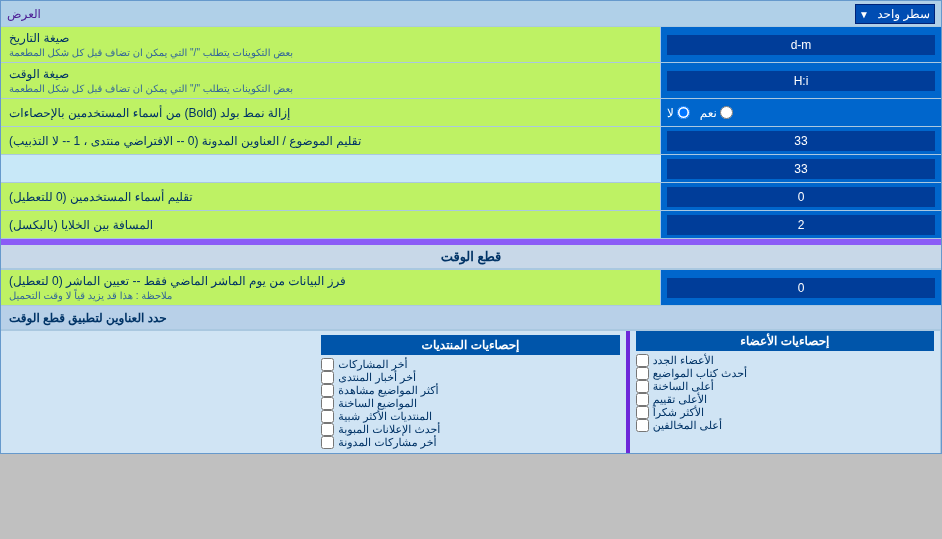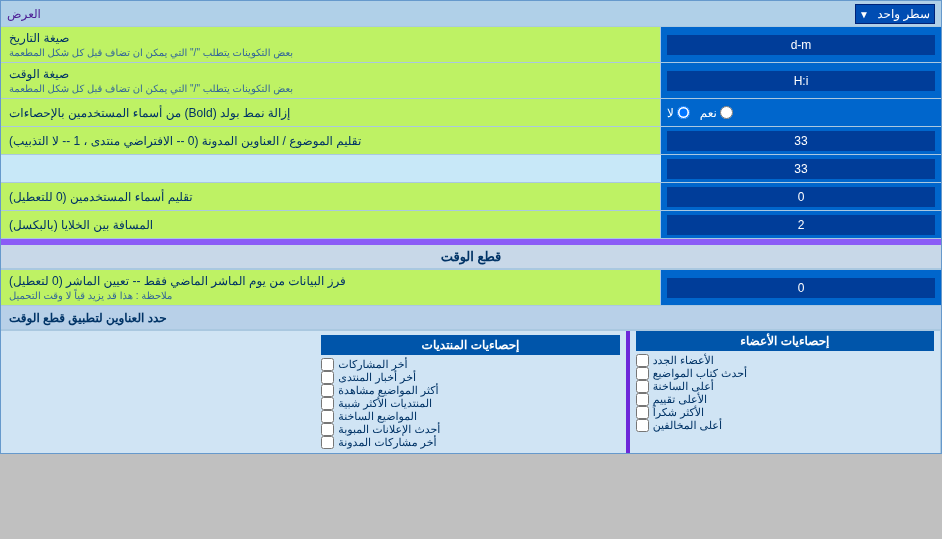--- a/index.html
+++ b/index.html
@@ -318,28 +318,28 @@
       </div>
       <div class="check-item">
         <span>أخر أخبار المنتدى</span>
         <input type="checkbox" style="">
       </div>
       <div class="check-item">
         <span>أكثر المواضيع مشاهدة</span>
         <input type="checkbox" style="">
       </div>
       <div class="check-item">
+        <span>المواضيع الساخنة</span>
+        <input type="checkbox" style="">
+      </div>
+      <div class="check-item">
         <span>المنتديات الأكثر شبية</span>
         <input type="checkbox" style="">
       </div>
       <div class="check-item">
-        <span>المواضيع الساخنة</span>
-        <input type="checkbox" style="">
-      </div>
-      <div class="check-item">
         <span>أحدث الإعلانات المبوبة</span>
         <input type="checkbox" style="">
       </div>
       <div class="check-item">
         <span>أخر مشاركات المدونة</span>
         <input type="checkbox" style="">
       </div>
     </div>
 
     <div style="flex:1; padding:4px 8px; display:flex; align-items:flex-start; justify-content:flex-end; color:#003366; font-size:12px;">

